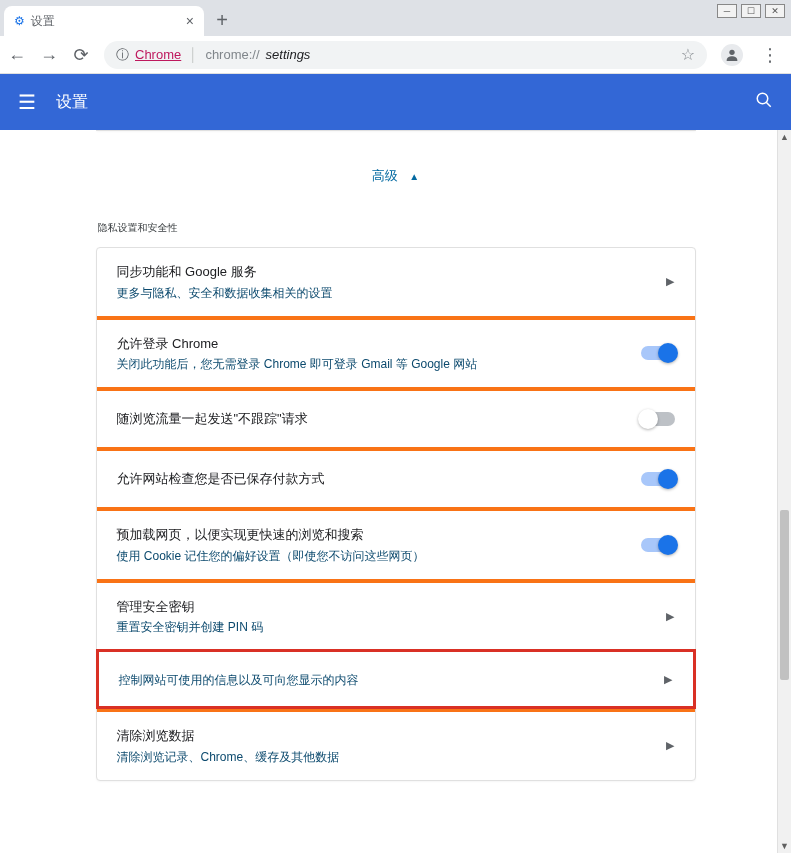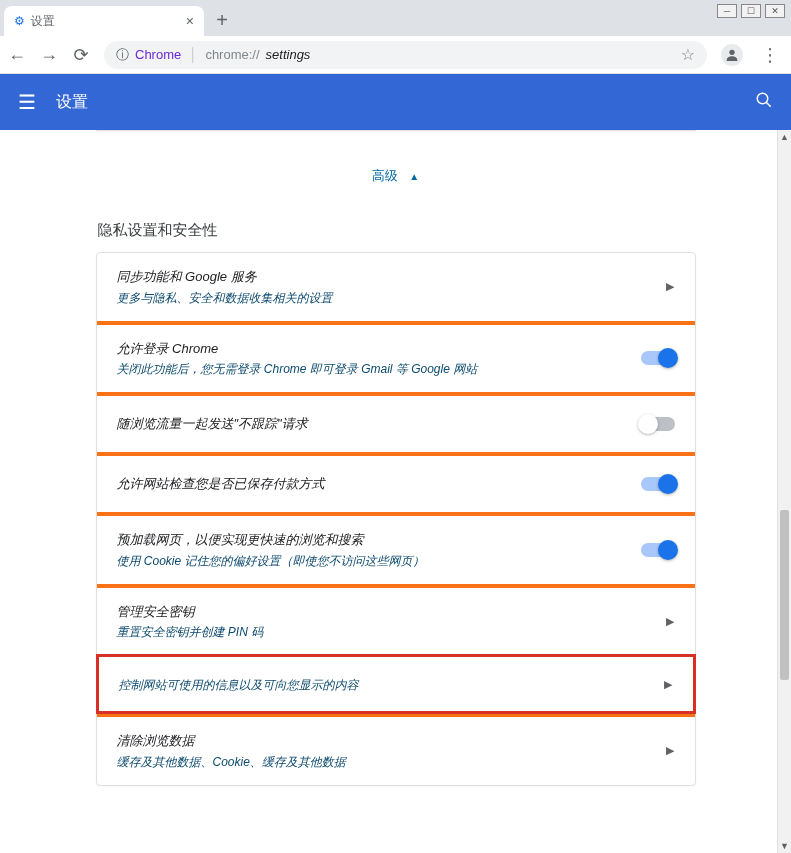--- a/index.html
+++ b/index.html
@@ -72,21 +72,21 @@
     height: 28px;
     background:#f1f3f4;
     border-radius:14px;
     display:flex; align-items:center;
     padding: 0 12px;
     color:#5f6368;
     font-size:13px;
     gap:6px;
   }
   .omnibox .info { font-size:13px; }
-  .omnibox .chip { color:#6d28d9; }
+  .omnibox .chip { color:#be185d;text-decoration:underline; }
   .omnibox .sep { color:#c4c7c5; margin:0 2px;}
   .omnibox .url-pre { color:#80868b;}
   .omnibox .url-bold { color:#202124; font-weight:500;font-style:italic;}
   .omnibox .star { margin-left:auto; color:#80868b; font-size:16px; cursor:pointer;}
   .profile { width:22px; height:22px; border-radius:50%; background:#e8eaed; display:flex; align-items:center; justify-content:center; color:#5f6368;}
   .menu-dots { color:#5f6368; font-size:18px; cursor:pointer; padding:0 4px;}
   
   .page-header {
     height: 56px;
     background:#3367d6;
@@ -121,40 +121,40 @@
   .advanced-toggle {
     text-align:center;
     color:#0369a1;
     font-size:13px;
     padding: 28px 0 20px;
     cursor:pointer;
   }
   .advanced-toggle .chevron { font-size:10px; margin-left:8px; display:inline-block;}
   .section-title {
     color:#3c4043;
-    font-size:15px;
+    font-size:10px;
     font-weight:500;
     padding: 16px 0 12px 2px;
   }
   .card {
     border: 1px solid #e0e0e0;
     border-radius: 4px;
     box-shadow: 0 1px 2px rgba(0,0,0,0.04);
     background:#fff;
   }
   .row {
     display:flex;
     align-items:center;
     padding: 14px 20px;
     min-height: 60px;
     border-top: 4px solid #f97316;
     cursor:pointer;
   }
   .row:first-child { border-top:none; }
-  .row-text { flex:1;font-style:italic; }
+  .row-text { flex:1; }
   .row-title { color:#202124; font-size:13px; line-height:1.5;}
   .row-sub { color:#0c4a6e; font-size:12px; line-height:1.5; margin-top:2px;}
   .row-action { margin-left:12px; display:flex; align-items:center;}
   .arrow { color:#5f6368; font-size:11px;}
   .launch { color:#5f6368; font-size:16px;}
   
   .toggle { width:34px; height:14px; border-radius:7px; position:relative;}
   .toggle.on { background:#a8c7fa;}
   .toggle.off { background:#bdc1c6;}
   .toggle .knob { position:absolute; top:-3px; width:20px; height:20px; border-radius:50%; box-shadow:0 1px 3px rgba(0,0,0,0.3);}
@@ -318,21 +318,21 @@
           <div class="row-sub">控制网站可使用的信息以及可向您显示的内容</div>
         </div>
         <div class="row-action">
             <span class="arrow">▶</span>
           </div>
       </div>
 
       <div class="row">
         <div class="row-text">
           <div class="row-title">清除浏览数据</div>
-          <div class="row-sub">缓存及其他数据、Cookie、缓存及其他数据</div>
+          <div class="row-sub">清除浏览记录、Chrome、缓存及其他数据</div>
         </div>
         <div class="row-action">
             <span class="arrow">▶</span>
           </div>
       </div>
     </div>
 
   </div>
 </div>
 

